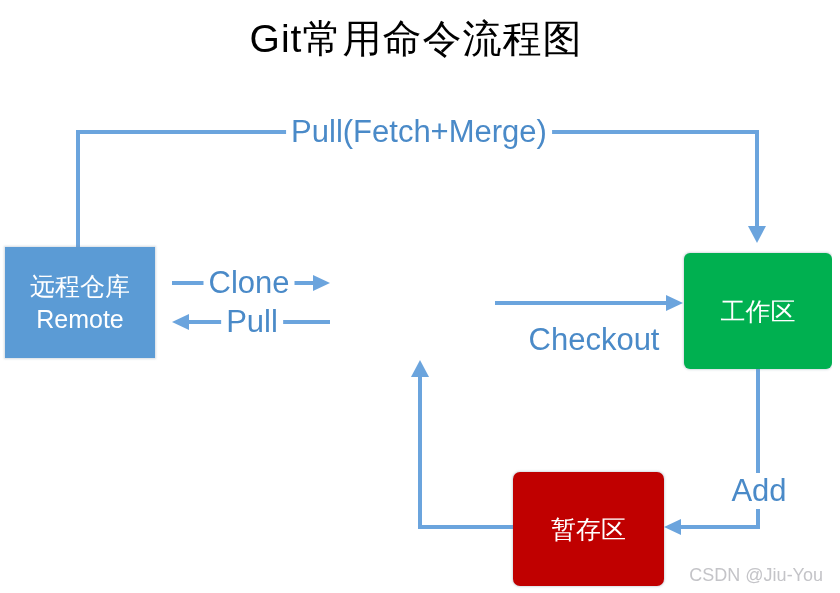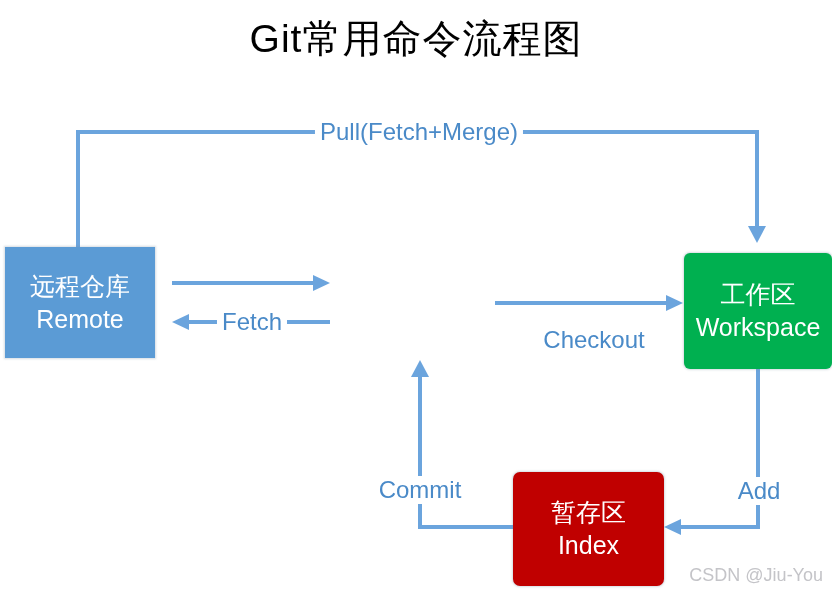--- a/index.html
+++ b/index.html
@@ -51,21 +51,21 @@
   .arr-right{border-top:8px solid transparent;border-bottom:8px solid transparent;border-left:17px solid var(--line-blue);}
   .arr-left{border-top:8px solid transparent;border-bottom:8px solid transparent;border-right:17px solid var(--line-blue);}
   .arr-down{border-left:9px solid transparent;border-right:9px solid transparent;border-top:17px solid var(--line-blue);}
   .arr-up{border-left:9px solid transparent;border-right:9px solid transparent;border-bottom:17px solid var(--line-blue);}
   .edge-label{
     position:absolute;
     transform:translate(-50%,-50%);
     background:#ffffff;
     padding:0 5px;
     color:var(--label-blue);
-    font-size:24px;
+    font-size:31px;
     white-space:nowrap;
     z-index:2;
   }
   .watermark{
     position:absolute;
     right:9px;bottom:7px;
     color:var(--watermark-gray);
     font-size:18px;
     z-index:4;
   }
@@ -78,50 +78,48 @@
   <h1 class="title">Git常用命令流程图</h1>
 
   <div class="line" style="left:76px;top:130px;width:4px;height:117px;"></div>
   <div class="line" style="left:76px;top:130px;width:683px;height:4px;"></div>
   <div class="line" style="left:755px;top:130px;width:4px;height:96px;"></div>
   <div class="arr arr-down" style="left:748px;top:226px;"></div>
   <span class="edge-label" style="left:419px;top:132px;">Pull(Fetch+Merge)</span>
 
   <div class="line" style="left:172px;top:281px;width:141px;height:4px;"></div>
   <div class="arr arr-right" style="left:313px;top:275px;"></div>
+  <span class="edge-label" style="left:249px;top:283px;">Clone</span>
 
   <div class="arr arr-left" style="left:172px;top:314px;"></div>
   <div class="line" style="left:189px;top:320px;width:141px;height:4px;"></div>
-  <span class="edge-label" style="left:252px;top:322px;">Fetch</span>
+  <span class="edge-label" style="left:252px;top:322px;">Pull</span>
 
   <div class="line" style="left:495px;top:301px;width:171px;height:4px;"></div>
   <div class="arr arr-right" style="left:666px;top:295px;"></div>
   <span class="edge-label" style="left:594px;top:303px;margin-top:37px;">Checkout</span>
 
   <div class="arr arr-up" style="left:411px;top:360px;"></div>
   <div class="line" style="left:418px;top:377px;width:4px;height:152px;"></div>
   <div class="line" style="left:418px;top:525px;width:95px;height:4px;"></div>
-  <span class="edge-label" style="left:420px;top:490px;">Commit</span>
 
   <div class="line" style="left:756px;top:359px;width:4px;height:170px;"></div>
   <div class="line" style="left:681px;top:525px;width:79px;height:4px;"></div>
   <div class="arr arr-left" style="left:664px;top:519px;"></div>
   <span class="edge-label" style="left:759px;top:491px;">Add</span>
 
   <div class="node node-remote">
     <span>远程仓库</span>
     <span>Remote</span>
   </div>
 
 
   <div class="node node-workspace">
     <span>工作区</span>
-    <span>Workspace</span>
   </div>
 
   <div class="node node-index">
     <span>暂存区</span>
-    <span>Index</span>
   </div>
 
   <div class="watermark">CSDN @Jiu-You</div>
 
 </div>
 
 </body></html>

